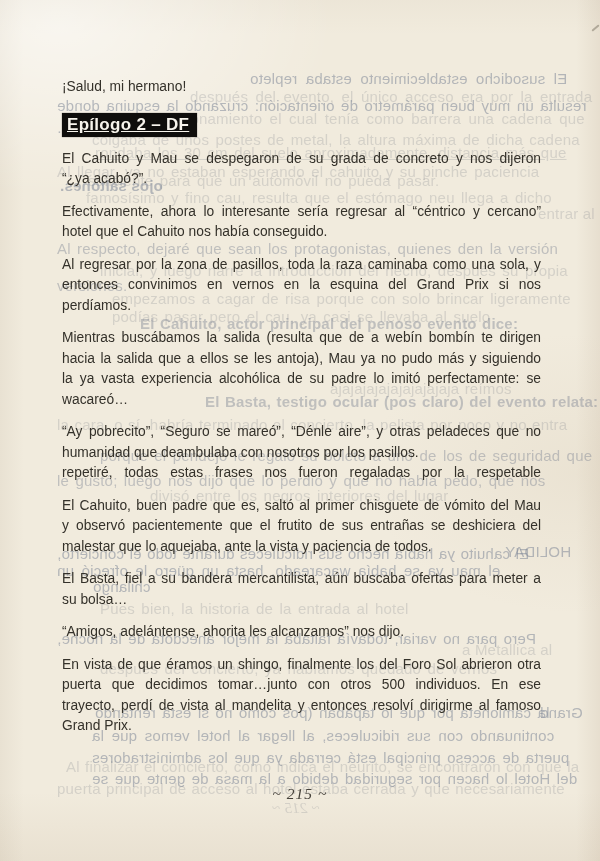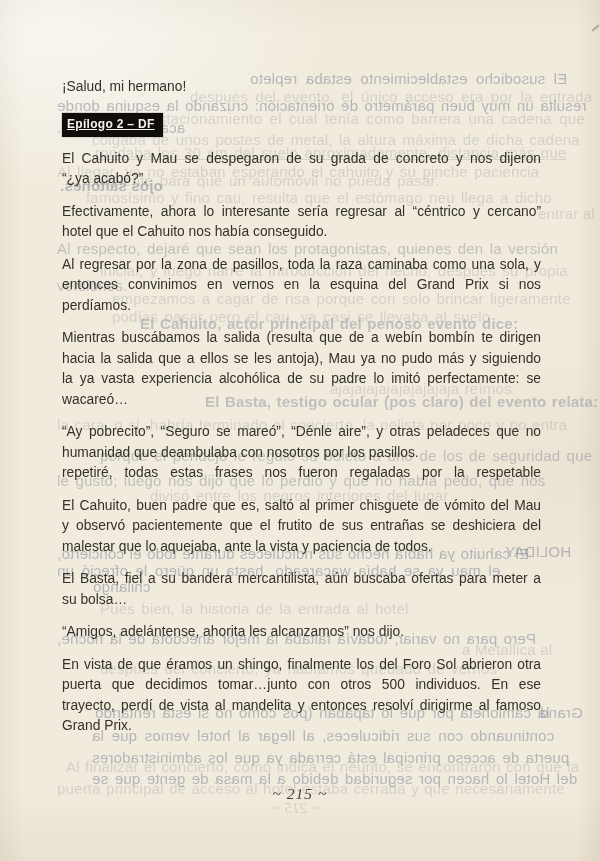--- a/index.html
+++ b/index.html
@@ -38,21 +38,21 @@
     font-size:13.8px;line-height:20.5px;color:#34312a;
   }
   .content p{margin:0 0 12px 0;}
   .ln{display:block;height:20.5px;overflow:hidden;text-align:justify;}
   .ln::after{content:"";display:inline-block;width:100%;}
   .ln.last{text-align:left;}
   .ln.last::after{content:none;}
   .heading{
     display:inline-block;
     background:#0f0e0c;color:#f7f4ec;
-    font-weight:bold;font-size:12px;line-height:17px;
+    font-weight:bold;font-size:17px;line-height:17px;
     padding:3px 8px 4px 5px;margin:3px 0 12px 0;
     text-decoration:underline;letter-spacing:.3px;
     box-shadow:0 0 1px rgba(0,0,0,.6);
   }
   .pageno{
     position:absolute;left:0;top:785px;width:600px;
     text-align:center;
     font-family:"Liberation Serif",serif;font-style:italic;
     font-size:15.5px;color:#45413a;letter-spacing:1px;
   }

